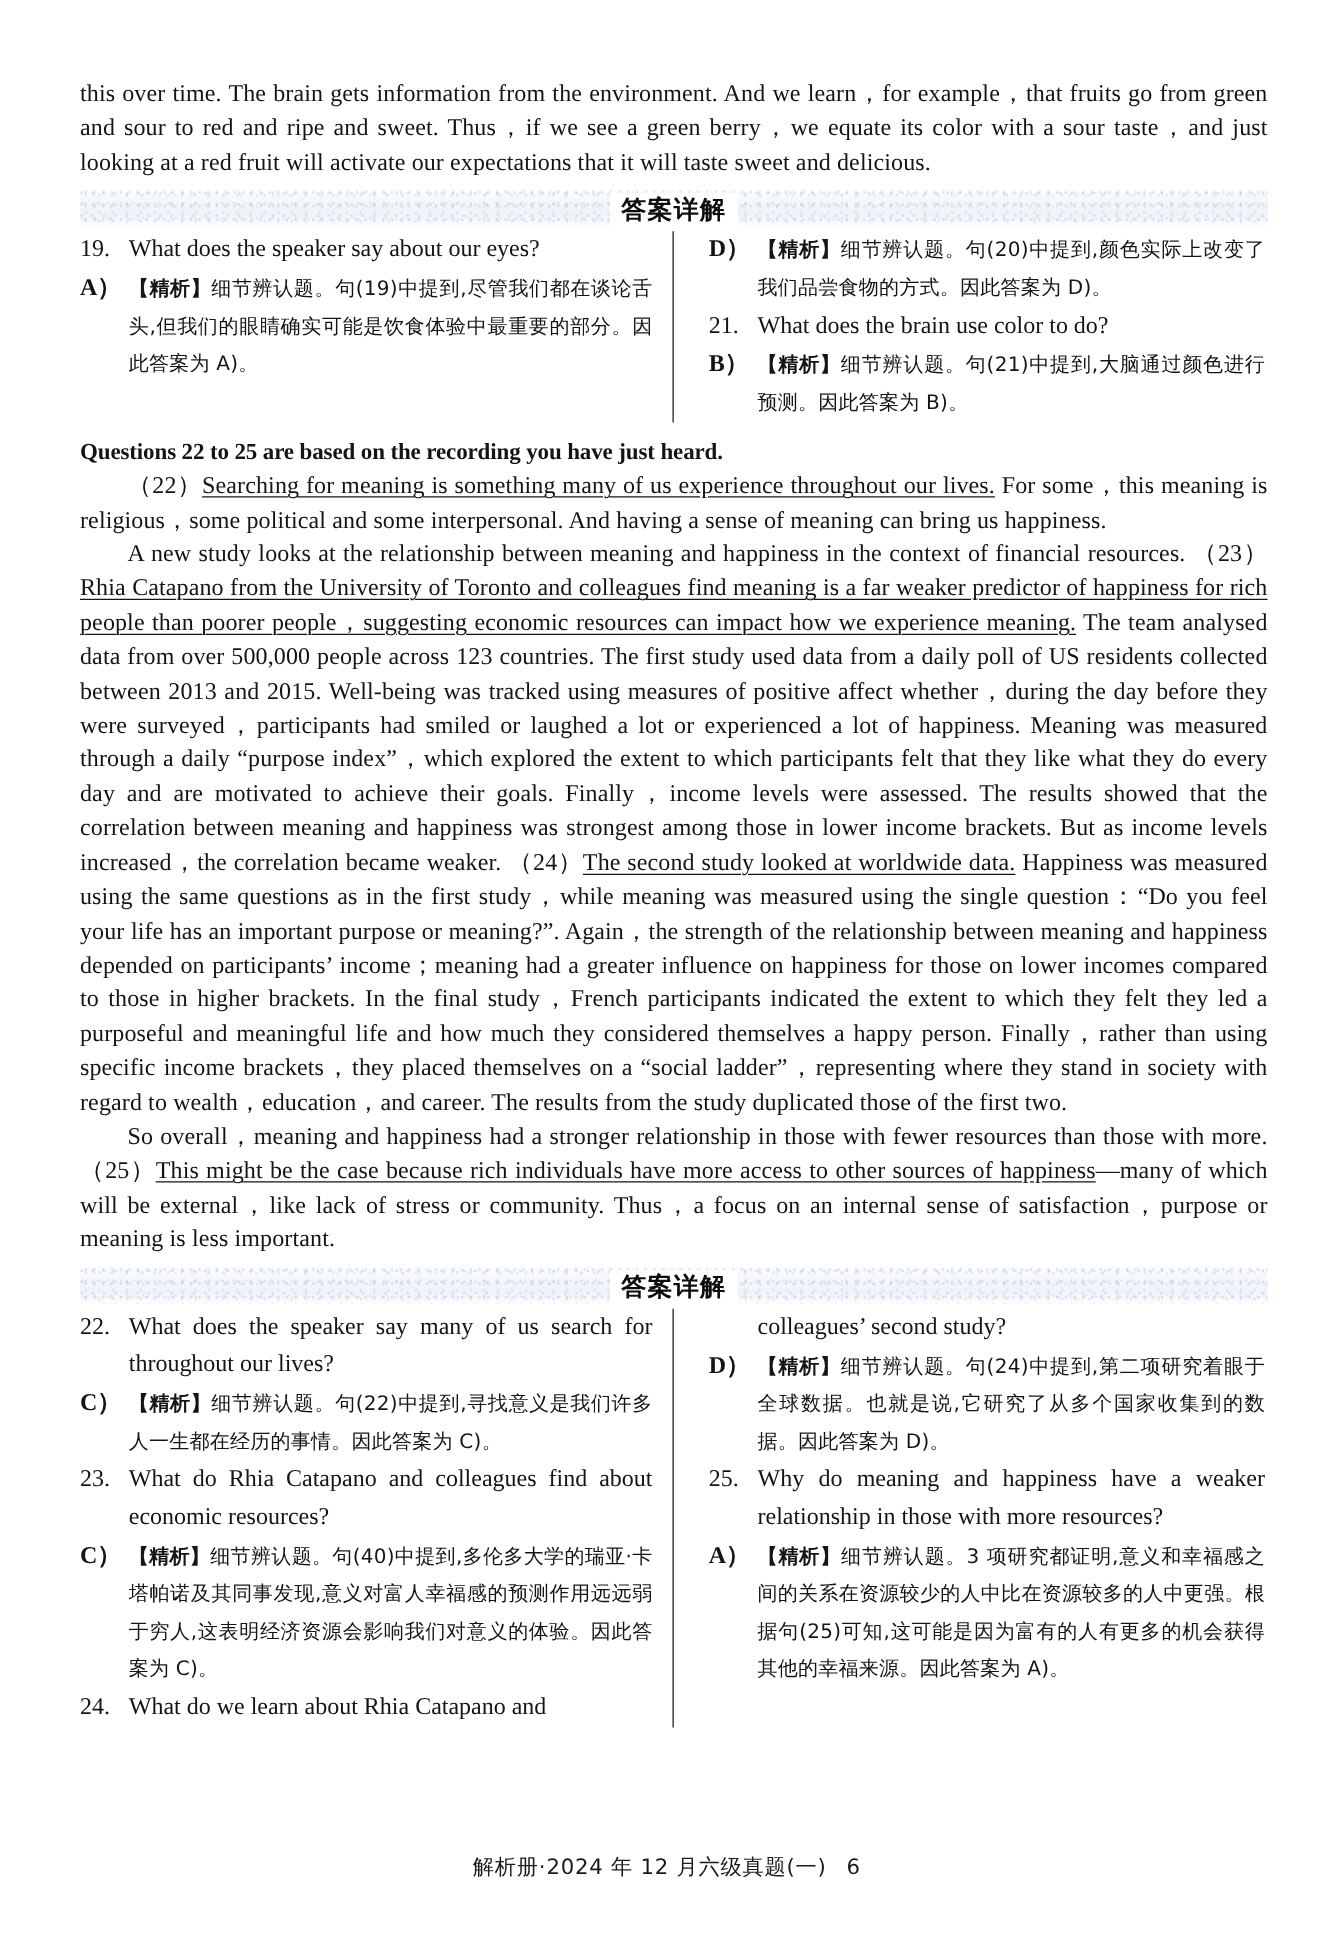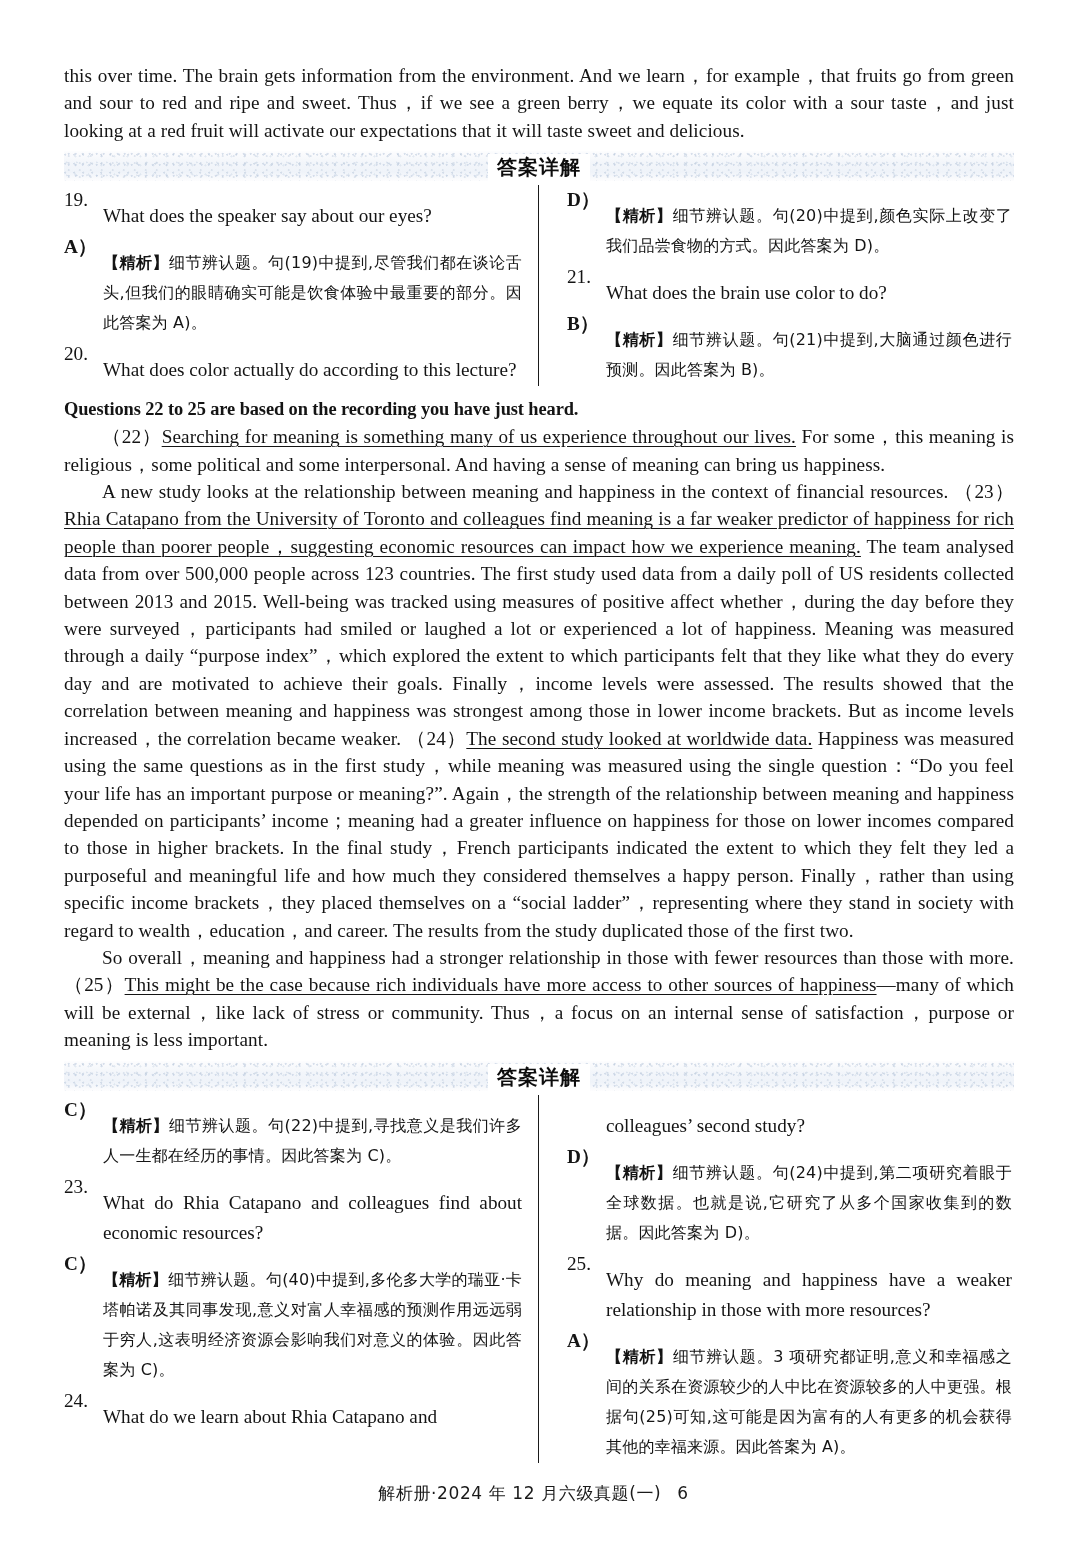--- a/index.html
+++ b/index.html
@@ -98,21 +98,20 @@
     line-height: 30px;
     white-space: nowrap;
     padding-right: 3px;
   }
   .ans-marker.num { font-weight: normal; }
   .ans-marker.opt { font-weight: bold; }
   .ans-body {
     flex: 1 1 auto;
     font-size: 19.2px;
     line-height: 30px;
-    margin-top: 16px;
   }
   .ans-body.en {
     text-align: justify;
     text-justify: inter-word;
   }
   .ans-body.cn {
     font-family: "DejaVu Sans", "Liberation Sans", sans-serif;
     font-size: 16px;
     line-height: 30px;
     letter-spacing: 0.2px;
@@ -148,24 +147,20 @@
   <div class="cols">
     <div class="col left" id="b1left">
         <div class="ans-item">
           <span class="ans-marker num">19.</span>
           <span class="ans-body en"><span>What does the speaker say about our eyes?</span></span>
         </div>
         <div class="ans-item">
           <span class="ans-marker opt">A）</span>
           <span class="ans-body cn"><span class="tag">【精析】</span><span>细节辨认题。句(19)中提到,尽管我们都在谈论舌头,但我们的眼睛确实可能是饮食体验中最重要的部分。因此答案为 A)。</span></span>
         </div>
-        <div class="ans-item">
-          <span class="ans-marker num">20.</span>
-          <span class="ans-body en"><span>What does color actually do according to this lecture?</span></span>
-        </div>
       </div>
     <div class="col right" id="b1right">
         <div class="ans-item">
           <span class="ans-marker opt">D）</span>
           <span class="ans-body cn"><span class="tag">【精析】</span><span>细节辨认题。句(20)中提到,颜色实际上改变了我们品尝食物的方式。因此答案为 D)。</span></span>
         </div>
         <div class="ans-item">
           <span class="ans-marker num">21.</span>
           <span class="ans-body en"><span>What does the brain use color to do?</span></span>
         </div>
@@ -185,20 +180,24 @@
       </div>
   </div>
 
   <div class="banner">
     <span class="banner-title">答案详解</span>
   </div>
 
   <div class="cols">
     <div class="col left" id="b2left">
         <div class="ans-item">
+          <span class="ans-marker num">22.</span>
+          <span class="ans-body en"><span>What does the speaker say many of us search for throughout our lives?</span></span>
+        </div>
+        <div class="ans-item">
           <span class="ans-marker opt">C）</span>
           <span class="ans-body cn"><span class="tag">【精析】</span><span>细节辨认题。句(22)中提到,寻找意义是我们许多人一生都在经历的事情。因此答案为 C)。</span></span>
         </div>
         <div class="ans-item">
           <span class="ans-marker num">23.</span>
           <span class="ans-body en"><span>What do Rhia Catapano and colleagues find about economic resources?</span></span>
         </div>
         <div class="ans-item">
           <span class="ans-marker opt">C）</span>
           <span class="ans-body cn"><span class="tag">【精析】</span><span>细节辨认题。句(40)中提到,多伦多大学的瑞亚·卡塔帕诺及其同事发现,意义对富人幸福感的预测作用远远弱于穷人,这表明经济资源会影响我们对意义的体验。因此答案为 C)。</span></span>

